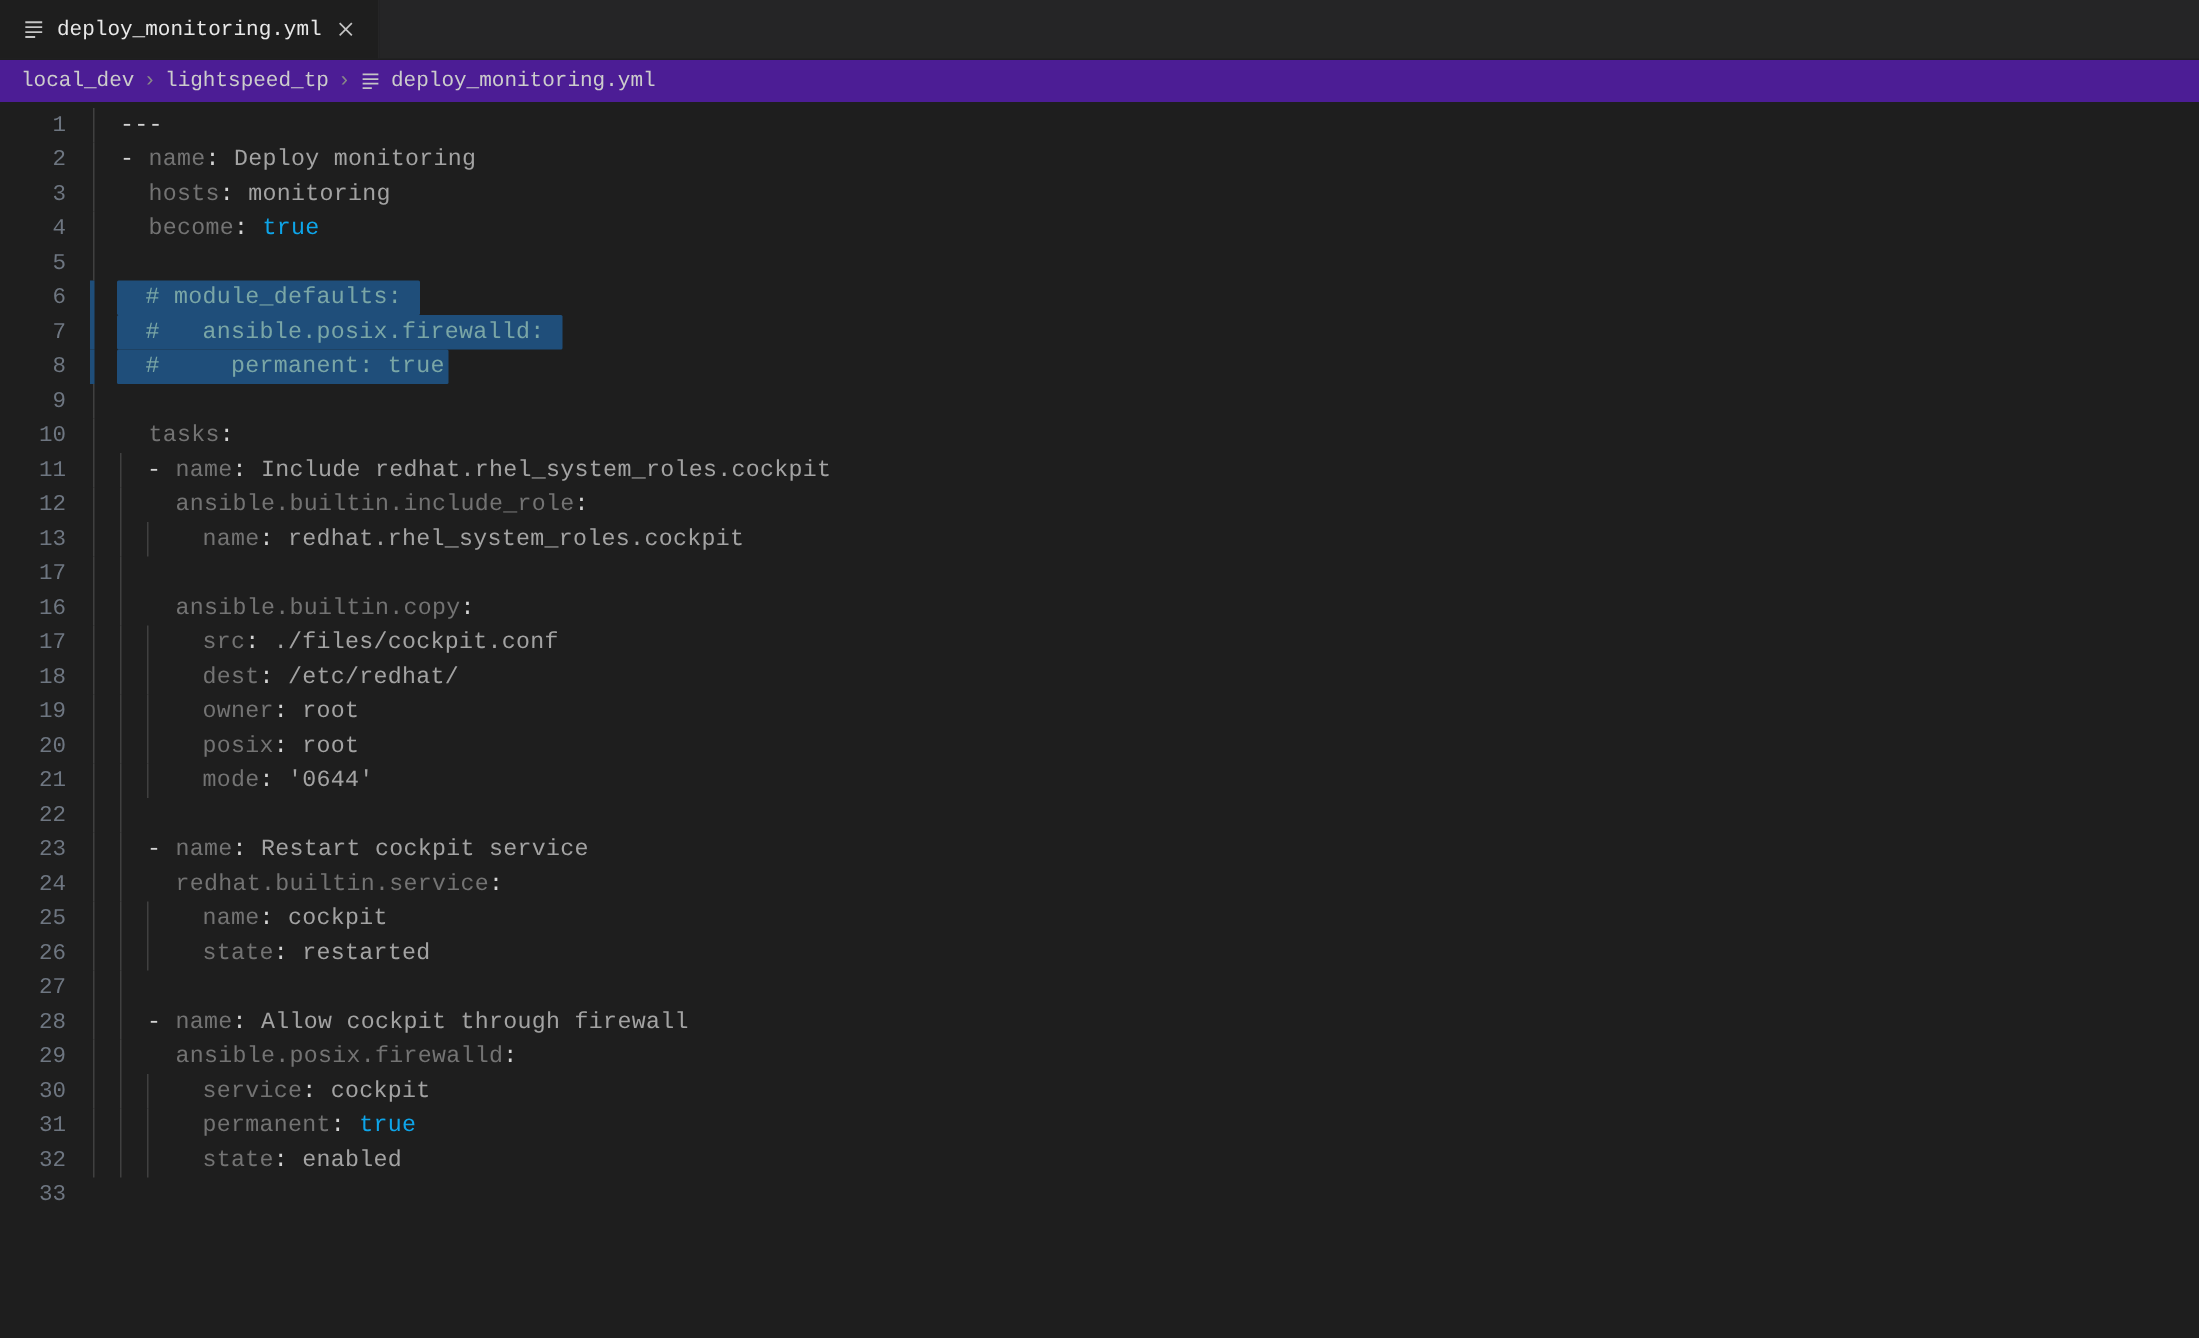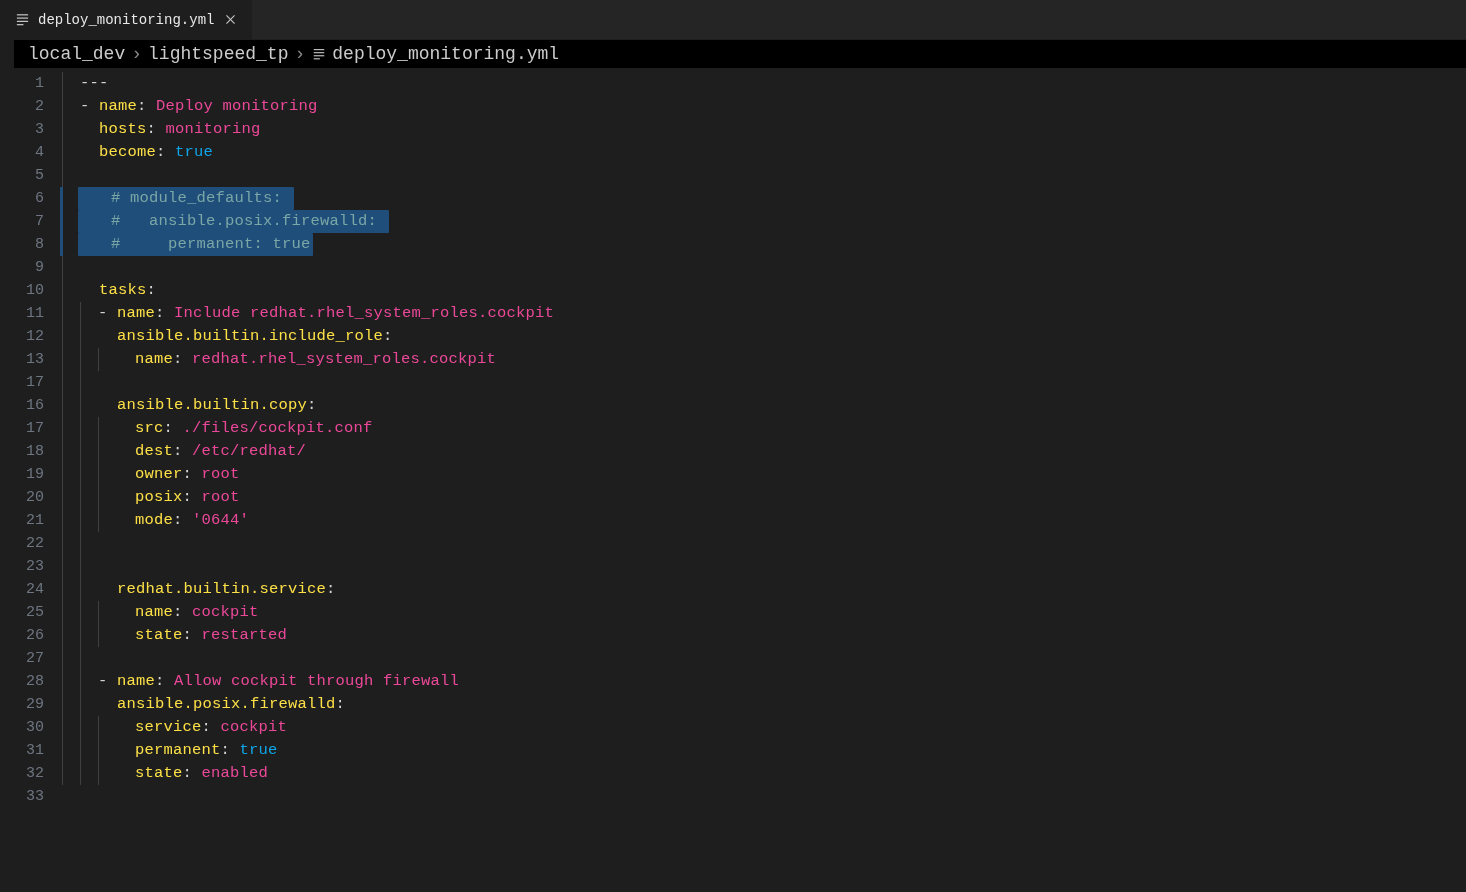--- a/index.html
+++ b/index.html
@@ -44,24 +44,23 @@
     border-radius:3px;
   }
 
   
   .breadcrumb {
     display:flex;
     align-items:center;
     gap:6px;
     height: 28px;
     padding: 0 14px;
-    font-size: 18px;
+    font-size: 14px;
     color:#cccccc;
-    background:#000000;
-    margin-left:14px;
+    background:#4c1d95;
   }
   .breadcrumb .sep { color:#888; }
   .bc-item { display:flex; align-items:center; gap:6px; }
   .bc-item .icon-file { width:15px; height:15px; color:#c5c5c5; display:flex; align-items:center; justify-content:center;}
 
   
   .editor {
     display:flex;
     flex-direction:column;
     background:#1e1e1e;
@@ -95,32 +94,32 @@
     border-left:1px solid #404040;
   }
   .code {
     white-space:pre;
     font-size:15.5px;
     letter-spacing:0.2px;
   }
 
   
   .tk-dash { color:#d4d4d4; }
-  .tk-key  { color:#fde047;text-align:center; }   
+  .tk-key  { color:#737373;text-align:center; }   
   .tk-col  { color:#d4d4d4; }
-  .tk-str  { color:#ec4899; }   
+  .tk-str  { color:#a3a3a3; }   
   .tk-bool { color:#0ea5e9; }   
   .tk-cmt  { color:#7aa6a6; }   
   .tk-doc  { color:#d4d4d4; }
 
   
   .sel {
     background:#1f4e7a;
     border-radius:1px;
-    padding: 0 2px 0 14px;
+    padding: 0 2px 0 0;
     display:inline-block;
   }
 
   svg { display:block; }
 </style>
 </head>
 <body>
 
 <div class="tab-bar">
   <div class="tab">
@@ -285,20 +284,21 @@
 
   <div class="line">
     <div class="gutter">22</div>
     <div class="guides"><div class="guide"></div><div class="guide"></div></div>
     <div class="code"></div>
   </div>
 
   <div class="line">
     <div class="gutter">23</div>
     <div class="guides"><div class="guide"></div><div class="guide"></div></div>
+    <div class="code"><span class="tk-dash">- </span><span class="tk-key">name</span><span class="tk-col">: </span><span class="tk-str">Restart cockpit service</span></div>
   </div>
 
   <div class="line">
     <div class="gutter">24</div>
     <div class="guides"><div class="guide"></div><div class="guide"></div></div>
     <div class="code"><span>  </span><span class="tk-key">redhat.builtin.service</span><span class="tk-col">:</span></div>
   </div>
 
   <div class="line">
     <div class="gutter">25</div>

